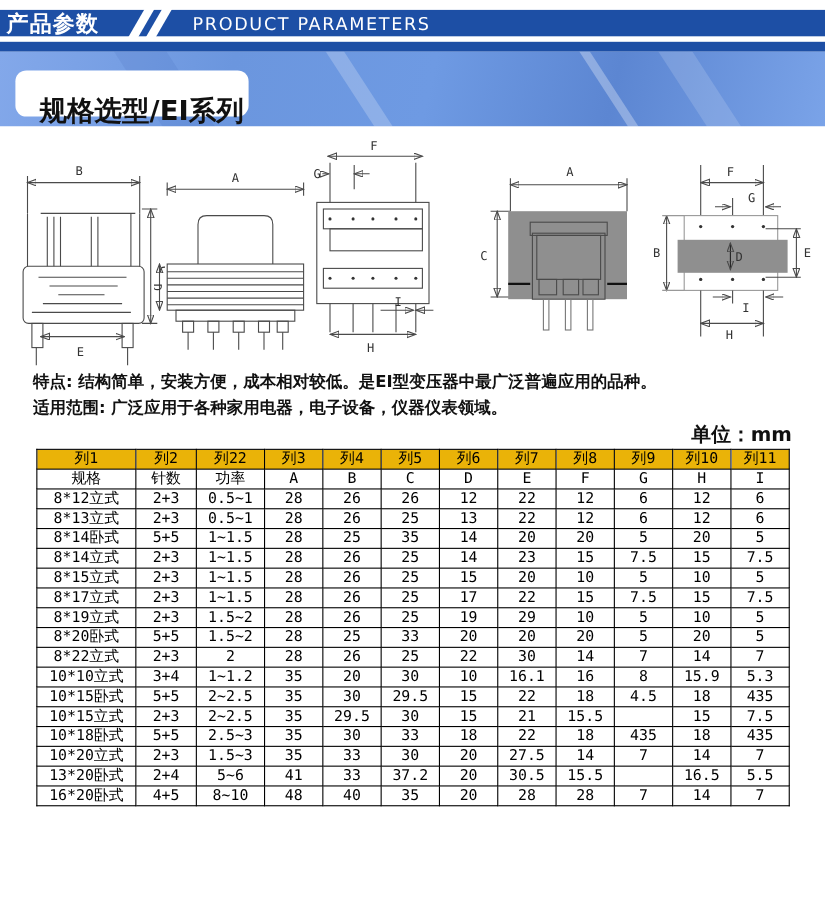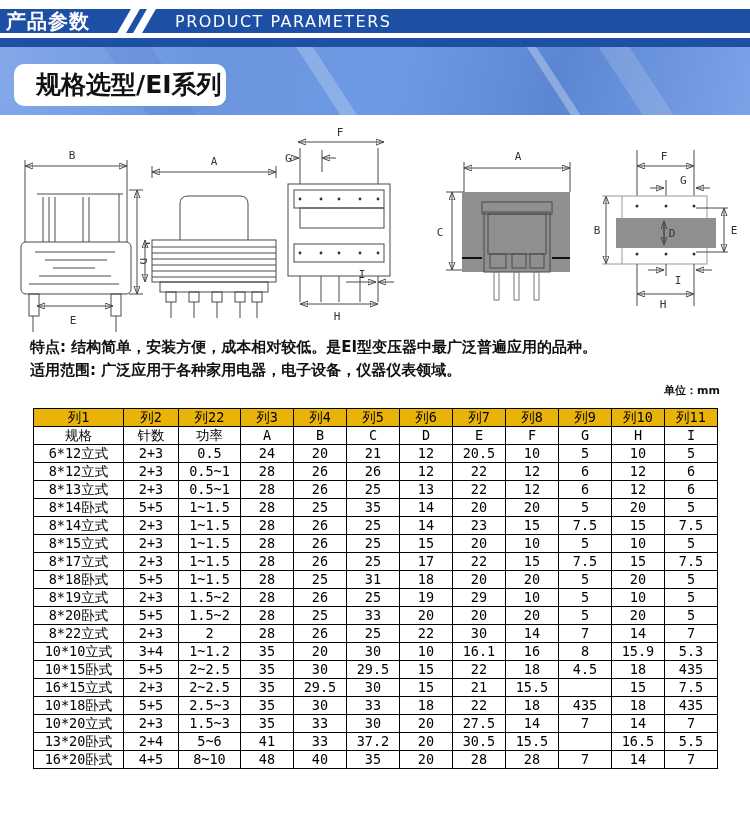--- a/index.html
+++ b/index.html
@@ -20,35 +20,35 @@
   
   .banner{position:absolute;left:0;top:47px;width:750px;height:68px;overflow:hidden;
           background:linear-gradient(103deg,#83a8ea 0%,#6b96de 28%,#6e9ae3 52%,#5c86d2 74%,#7aa3e8 100%);}
   .streak{position:absolute;background:rgba(255,255,255,.22);transform:rotate(-33deg);}
   .streak.k1{left:330px;top:-40px;width:14px;height:180px;}
   .streak.k2{left:560px;top:-50px;width:8px;height:200px;background:rgba(255,255,255,.30);}
   .streak.k3{left:640px;top:-40px;width:26px;height:200px;background:rgba(255,255,255,.15);}
   .streak.k4{left:140px;top:-60px;width:40px;height:220px;background:rgba(40,80,170,.10);}
   .banner-box{position:absolute;left:14px;top:17px;width:212px;height:42px;background:#fff;
               border-radius:10px;}
-  .banner-title{display:block;padding-left:22px;line-height:42px;font-size:25px;font-weight:bold;color:#111;}
+  .banner-title{display:block;padding-left:22px;line-height:42px;font-size:25px;font-weight:bold;color:#111;margin-top:16px;}
 
   
   .diagrams{position:absolute;left:0;top:115px;width:750px;height:218px;background:#fff;}
   .dg{position:absolute;}
   .dg text{font-family:"DejaVu Sans Mono","Liberation Mono",monospace;font-size:11px;fill:#333;}
   .dg line,.dg rect,.dg path{stroke:#4a4a4a;stroke-width:1;fill:none;}
   .dg .fillg{fill:#8f8f8f;stroke:none;}
   .dg .dot{fill:#333;stroke:none;}
 
   
   .desc{position:absolute;left:30px;color:#111;font-size:15px;font-weight:600;white-space:nowrap;text-align:right;}
   .desc.f{top:338px;}
   .desc.s{top:361px;}
-  .unit{position:absolute;right:30px;top:383px;color:#111;font-size:11px;font-weight:600;}
+  .unit{position:absolute;right:30px;top:383px;color:#111;font-size:18px;font-weight:600;}
 
   
   .spec-table{position:absolute;left:33px;top:408px;width:685px;border-collapse:collapse;
               table-layout:fixed;font-family:"DejaVu Sans Mono","Liberation Mono",monospace;
               font-size:13.5px;color:#000;}
   .spec-table th,.spec-table td{border:1px solid #000;text-align:center;height:17px;
               line-height:17px;padding:0;font-weight:normal;overflow:hidden;white-space:nowrap;}
   .spec-table tr.green th{background:#eab308;}
   .spec-table col.c0{width:90px;}
   .spec-table col.c1{width:55px;}
@@ -305,34 +305,20 @@
           <th>D</th>
           <th>E</th>
           <th>F</th>
           <th>G</th>
           <th>H</th>
           <th>I</th>
         </tr>
     </thead>
     <tbody>
         <tr>
-          <td>6*12立式</td>
-          <td>2+3</td>
-          <td>0.5</td>
-          <td>24</td>
-          <td>20</td>
-          <td>21</td>
-          <td>12</td>
-          <td>20.5</td>
-          <td>10</td>
-          <td>5</td>
-          <td>10</td>
-          <td>5</td>
-        </tr>
-        <tr>
           <td>8*12立式</td>
           <td>2+3</td>
           <td>0.5~1</td>
           <td>28</td>
           <td>26</td>
           <td>26</td>
           <td>12</td>
           <td>22</td>
           <td>12</td>
           <td>6</td>
@@ -401,34 +387,20 @@
           <td>1~1.5</td>
           <td>28</td>
           <td>26</td>
           <td>25</td>
           <td>17</td>
           <td>22</td>
           <td>15</td>
           <td>7.5</td>
           <td>15</td>
           <td>7.5</td>
-        </tr>
-        <tr>
-          <td>8*18卧式</td>
-          <td>5+5</td>
-          <td>1~1.5</td>
-          <td>28</td>
-          <td>25</td>
-          <td>31</td>
-          <td>18</td>
-          <td>20</td>
-          <td>20</td>
-          <td>5</td>
-          <td>20</td>
-          <td>5</td>
         </tr>
         <tr>
           <td>8*19立式</td>
           <td>2+3</td>
           <td>1.5~2</td>
           <td>28</td>
           <td>26</td>
           <td>25</td>
           <td>19</td>
           <td>29</td>
@@ -487,21 +459,21 @@
           <td>30</td>
           <td>29.5</td>
           <td>15</td>
           <td>22</td>
           <td>18</td>
           <td>4.5</td>
           <td>18</td>
           <td>435</td>
         </tr>
         <tr>
-          <td>16*15立式</td>
+          <td>10*15立式</td>
           <td>2+3</td>
           <td>2~2.5</td>
           <td>35</td>
           <td>29.5</td>
           <td>30</td>
           <td>15</td>
           <td>21</td>
           <td>15.5</td>
           <td></td>
           <td>15</td>

